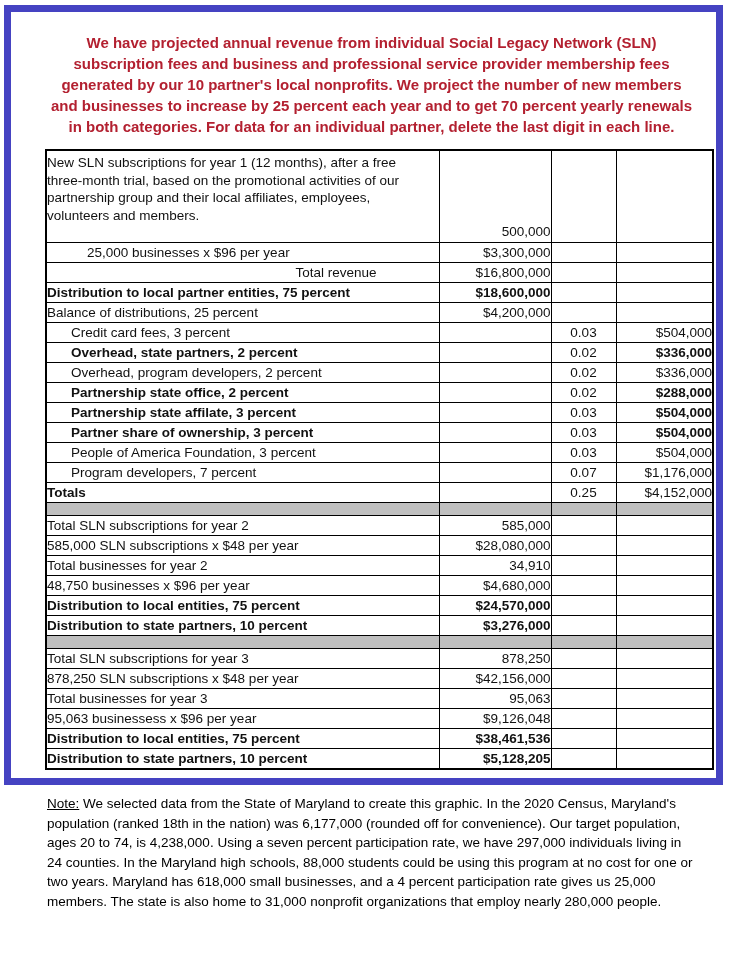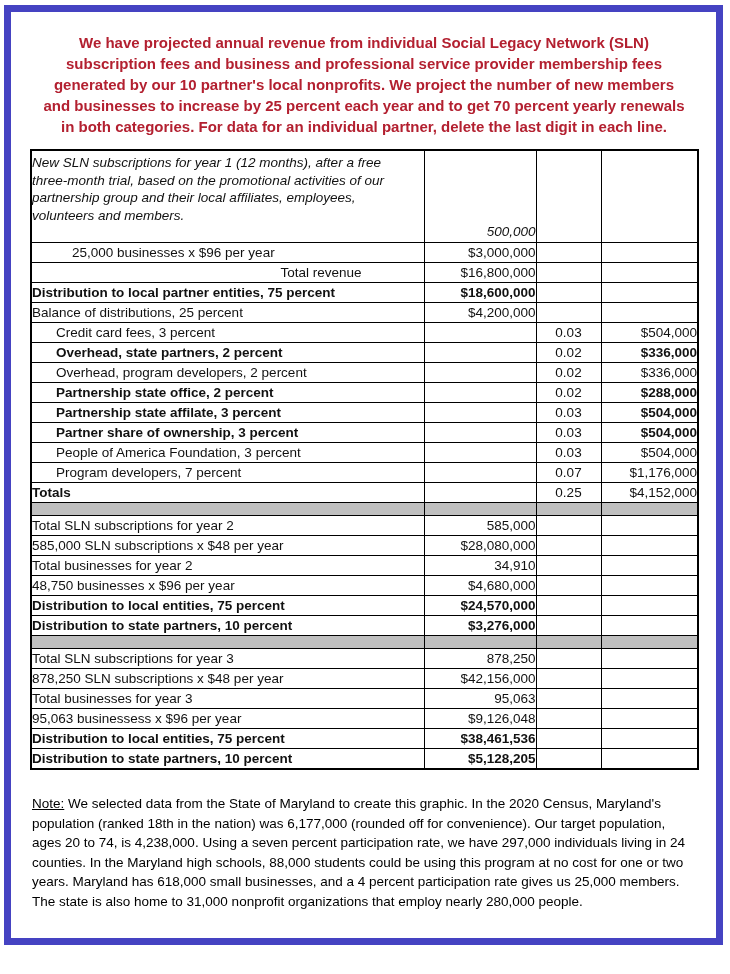--- a/index.html
+++ b/index.html
@@ -1,23 +1,23 @@
 <!DOCTYPE html>
 <html><head>
 <meta charset="utf-8">
 <style>
   html,body { margin:0; padding:0; }
   body {
     width:730px; height:974px; background:#ffffff; overflow:hidden;
     position:relative; font-family:"Liberation Sans", sans-serif;
   }
   .page {
-    position:absolute; left:4px; top:5px; width:719px; height:940px;
+    position:absolute; left:4px; top:5px; width:719px; height:780px;
     box-sizing:border-box; border:7px solid #4543c2; background:#ffffff;
-    padding:14px 18px 0 19px;
+    padding:14px 18px 0 34px;
   }
   .intro {
     margin-top:6px; text-align:center; color:#b32030; font-weight:bold;
     font-size:15px; line-height:21px; letter-spacing:0;
   }
   table.proj {
     margin-top:12px; border-collapse:collapse; table-layout:fixed;
     border:2px solid #000; width:667px;
   }
   table.proj td {
@@ -26,21 +26,21 @@
   }
   td.lbl { text-align:left; padding-left:4px; }
   td.lbl.ctr { text-align:center; padding-left:0; }
   td.lbl.rgt { text-align:right; padding-right:62px; }
   td.val { text-align:right; padding-right:8px; }
   td.rate { text-align:center; }
   .c-blue { color:#3b3abc; font-weight:bold; }
   .c-green { color:#23a566; font-weight:bold; }
   .b { font-weight:bold; }
   tr.sep td { background:#bfbfbf; height:12px; }
-  tr.tall td { height:88px;font-style:italic; }
+  tr.tall td { height:88px; }
   tr.tall td.lbl {
     vertical-align:top; padding-top:3px; line-height:17.5px;
     white-space:normal; padding-right:4px;
   }
   tr.tall td.val { vertical-align:bottom; padding-bottom:3px; }
   .note {
     margin:24px 2px 0 2px; font-size:13.5px; line-height:19.5px;
     color:#000000; text-align:left;
   }
   .note .note-label { text-decoration:underline; }
@@ -67,21 +67,21 @@
     </colgroup>
     <tbody id="tbody">
         <tr class="tall">
           <td class="lbl">New SLN subscriptions for year 1 (12 months), after a free three-month trial, based on the promotional activities of our partnership group and their local affiliates, employees, volunteers and members.</td>
           <td class="val">500,000</td>
           <td class="rate"></td>
           <td class="val"></td>
         </tr>
         <tr>
           <td class="lbl" style="padding-left: 40px;">25,000 businesses x $96 per year</td>
-          <td class="val">$3,000,000</td>
+          <td class="val">$3,300,000</td>
           <td class="rate"></td>
           <td class="val"></td>
         </tr>
         <tr>
           <td class="lbl rgt">Total revenue</td>
           <td class="val">$16,800,000</td>
           <td class="rate"></td>
           <td class="val"></td>
         </tr>
         <tr>

